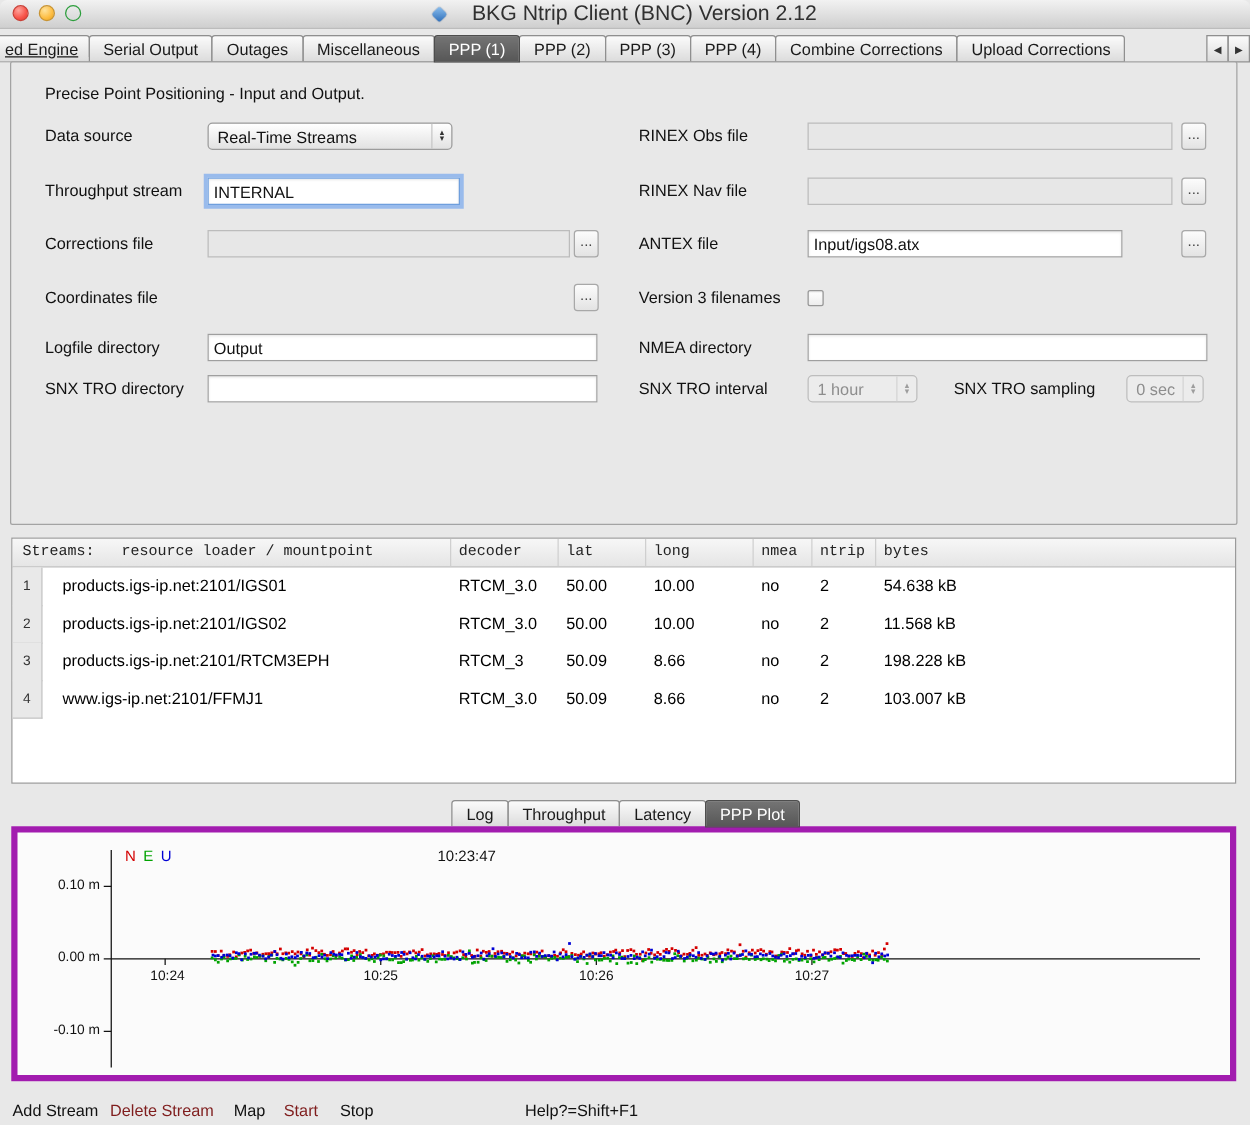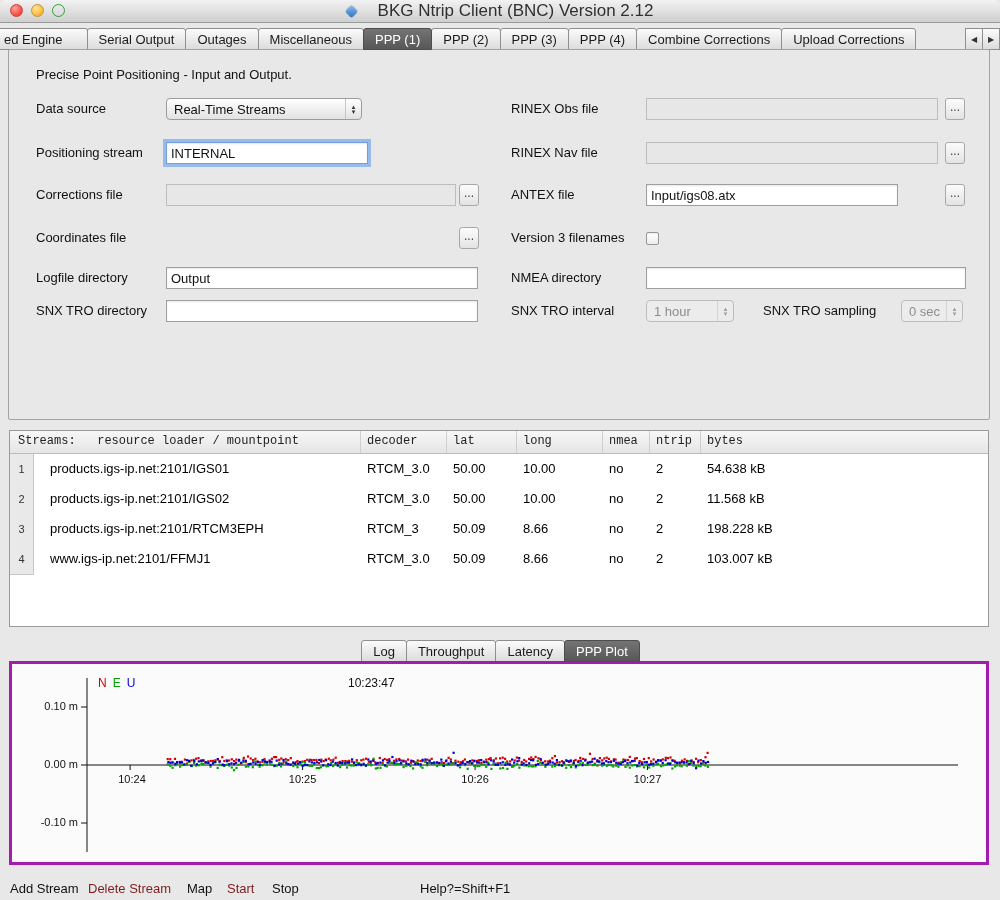--- a/index.html
+++ b/index.html
@@ -19,21 +19,21 @@
   .light.yellow{background:radial-gradient(circle at 35% 30%,#ffe39c,#fdbc40 60%,#df9f23);border:1px solid #c89434;}
   .light.green{background:radial-gradient(circle at 35% 30%,#a4eda4,#34c84a 60%,#25a233;);border:1px solid #2c9e3c;}
   .wintitle{display:flex;align-items:center;gap:22px;font-size:17px;color:#303030;}
   .app-icon{width:9px;height:9px;background:linear-gradient(135deg,#8cc0f0,#2d6db8);
     transform:rotate(45deg);border-radius:2px;box-shadow:0 0 1px #1b4d8c;}
   
   .tabbar{position:absolute;top:27px;left:0;right:0;height:23px;display:flex;align-items:flex-end;}
   .tab{height:22px;line-height:22px;padding:0 11px;box-sizing:border-box;
     background:linear-gradient(#fbfbfb,#dcdcdc);border:1px solid #8f8f8f;
     border-radius:3px 3px 0 0;margin-right:-1px;font-size:13px;color:#1a1a1a;white-space:nowrap;}
-  .tab.first{padding:0 24px 0 4px;border-radius:0 3px 0 0;border-left:none;}
+  .tab.first{padding:0 8px 0 4px;border-radius:0 3px 0 0;border-left:none;text-decoration:underline;}
   .tab.selected{background:linear-gradient(#747474,#575757);color:#fff;border-color:#4d4d4d;position:relative;z-index:2;}
   .tab-scrollers{margin-left:auto;display:flex;height:22px;}
   .scroller{width:16px;text-align:center;line-height:22px;font-size:8px;color:#333;
     background:linear-gradient(#fbfbfb,#dcdcdc);border:1px solid #8f8f8f;margin-left:-1px;}
   
   .form-frame{position:absolute;left:8px;top:49px;width:982px;height:371px;
     border:1px solid #a3a3a3;border-radius:2px;background:#e8e8e8;box-sizing:border-box;}
   .heading{position:absolute;left:27px;top:17px;font-size:13px;color:#111;}
   .lbl{position:absolute;height:22px;line-height:22px;font-size:13px;color:#111;white-space:nowrap;}
   .ti{position:absolute;height:22px;border:1px solid #9f9f9f;background:#fff;
@@ -64,21 +64,21 @@
   .trow{height:30px;font-size:13px;color:#000;}
   .gutter{background:#e9e9e9;border-right:1px solid #c6c6c6;border-bottom:1px solid #c6c6c6;
     text-align:center;font-size:11px;color:#333;line-height:30px;}
   .td{line-height:30px;padding-left:6px;white-space:nowrap;overflow:hidden;}
   .td.mp{padding-left:16px;}
   
   .bottom-tabbar{position:absolute;top:639px;left:0;width:100%;height:23px;
     display:flex;justify-content:center;align-items:flex-end;}
   
   .plot-frame{position:absolute;left:9px;top:661px;width:980px;height:204px;box-sizing:border-box;
-    border:3px solid #a21caf;background:#fbfbfb;}
+    border:5px solid #a21caf;background:#fbfbfb;}
   .plot-frame svg{position:absolute;left:0;top:0;}
   .plot-legend{position:absolute;font-size:12px;}
   .plot-legend span{margin-right:6px;}
   .plot-time{position:absolute;font-size:12px;color:#111;}
   .ytick{position:absolute;left:12px;width:54px;text-align:right;font-size:11px;color:#111;}
   .xtick{position:absolute;top:109px;width:40px;text-align:center;font-size:11px;color:#111;}
   
   .fbtn{position:absolute;top:880px;height:17px;line-height:17px;font-size:13px;color:#111;white-space:nowrap;}
   .fbtn.disabled{color:#7f1d1d;}
 </style>
@@ -119,21 +119,21 @@
 
   <div class="lbl" style="left:27px;top:48px">Data source</div>
   <div class="combo" style="left:157px;top:48px;width:196px">
     <span>Real-Time Streams</span>
     <span class="arrows">
         <span>▴</span>
         <span>▾</span>
       </span>
   </div>
 
-  <div class="lbl" style="left:27px;top:92px">Positioning stream</div>
+  <div class="lbl" style="left:27px;top:92px">Throughput stream</div>
   <input class="ti focused" style="left: 157px; top: 92px; width: 202px;" value="INTERNAL">
 
   <div class="lbl" style="left:27px;top:134px">Corrections file</div>
   <input class="ti" disabled="" style="left: 157px; top: 134px; width: 290px;">
   <div class="browse" style="left:450px;top:134px">...</div>
 
   <div class="lbl" style="left:27px;top:177px">Coordinates file</div>
   <div class="browse" style="left:450px;top:177px">...</div>
 
   <div class="lbl" style="left:27px;top:217px">Logfile directory</div>

